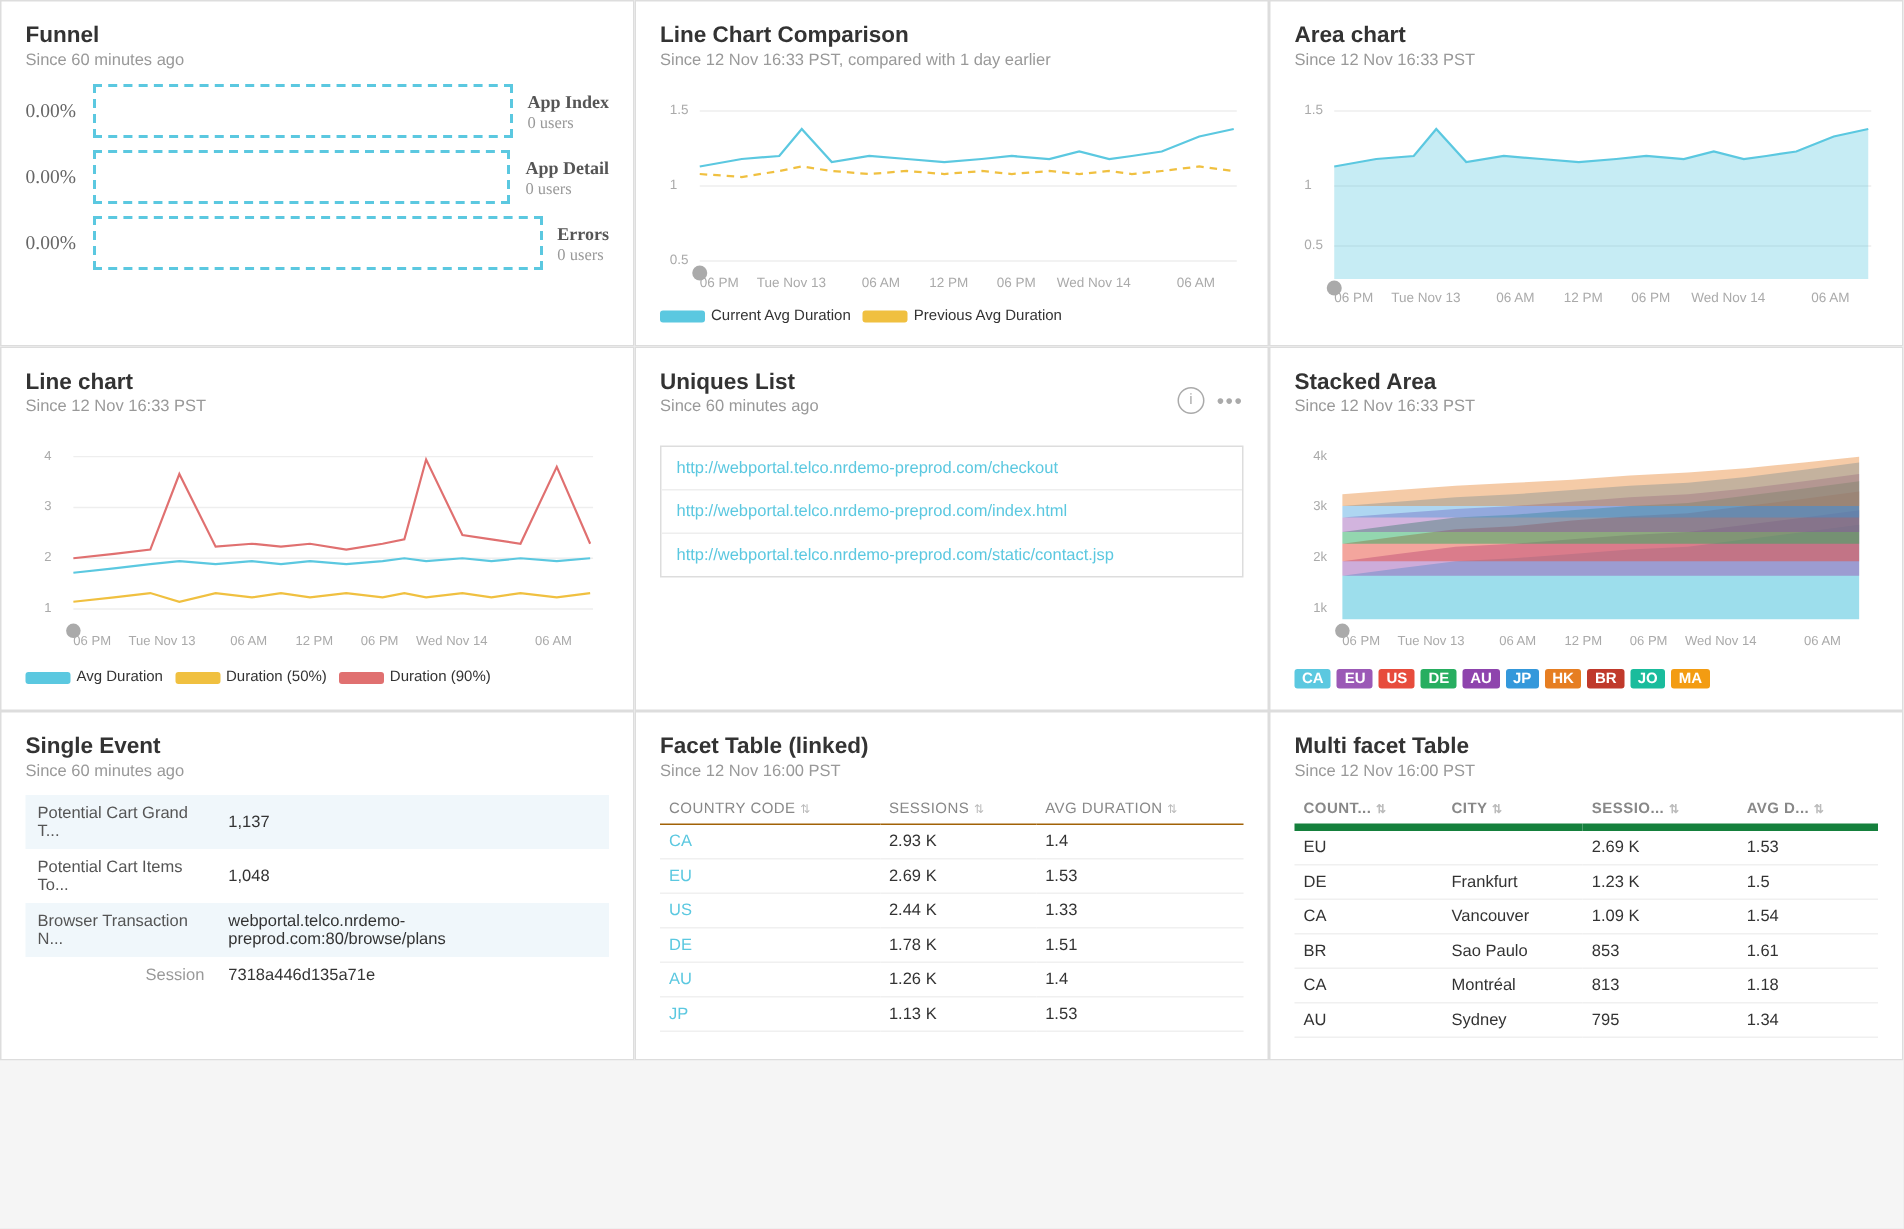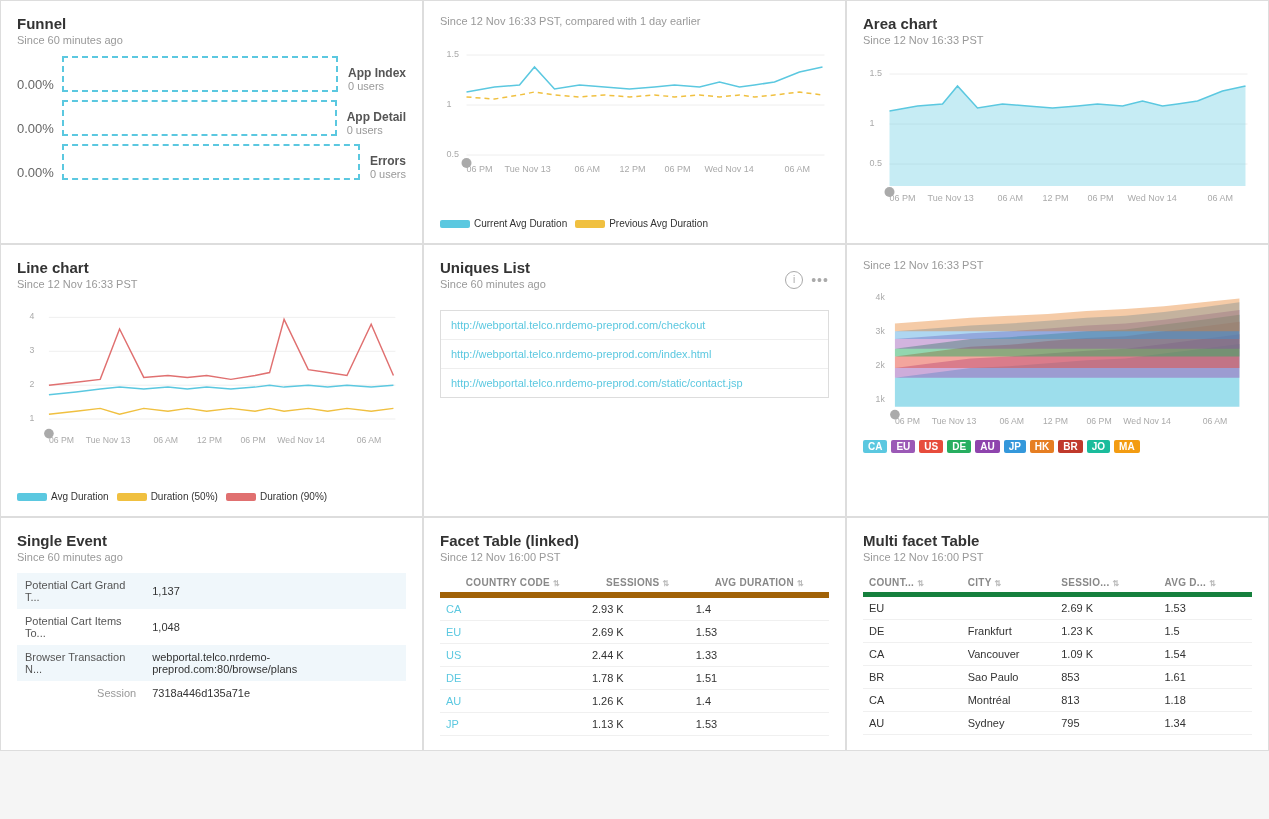--- a/index.html
+++ b/index.html
@@ -3,28 +3,28 @@
   <meta charset="utf-8">
   <style>
     * { box-sizing: border-box; margin: 0; padding: 0; }
     body { font-family: Arial, sans-serif; background: #f5f5f5; font-size: 12px; color: #333; }
     .dashboard { display: grid; grid-template-columns: repeat(3, 1fr); grid-template-rows: auto auto auto; gap: 0; background: #e8e8e8; }
     .card { background: #fff; border: 1px solid #ddd; padding: 14px 16px; position: relative; }
     .card-title { font-size: 15px; font-weight: bold; color: #333; margin-bottom: 2px; }
     .card-subtitle { font-size: 11px; color: #999; margin-bottom: 10px; }
 
     
-    .funnel-bar { display: flex; align-items: flex-end; margin-bottom: 8px; }
+    .funnel-bar { display: flex; align-items: center; margin-bottom: 8px; font-family: Liberation Serif, serif; }
     .funnel-pct { font-size: 13px; color: #666; width: 45px; }
     .funnel-rect { border: 2px dashed #5bc8e0; background: transparent; height: 36px; flex: 1; }
     .funnel-label { margin-left: 10px; font-size: 11px; color: #555; }
     .funnel-label strong { font-size: 12px; display: block; }
     .funnel-label span { color: #999; }
     .chart-legend { display: flex; gap: 8px; margin-top: 6px; flex-wrap: wrap; }
-    .legend-item { display: flex; align-items: center; gap: 4px; font-size: 10px; margin-top: 32px; }
+    .legend-item { display: flex; align-items: center; gap: 4px; font-size: 10px; }
     .legend-dot { width: 30px; height: 8px; border-radius: 2px; }
 
     
     
     .stacked-legend { display: flex; gap: 4px; margin-top: 6px; flex-wrap: wrap; }
     .stacked-badge { padding: 1px 5px; border-radius: 2px; font-size: 10px; color: #fff; font-weight: bold; }
 
     
     .uniques-header { display: flex; align-items: center; justify-content: space-between; }
     .uniques-info { display: flex; gap: 8px; }
@@ -35,21 +35,21 @@
 
     
     .event-table { width: 100%; border-collapse: collapse; }
     .event-table tr:nth-child(odd) { background: #f0f7fb; }
     .event-table td { padding: 6px 8px; font-size: 11px; }
     .event-table td:first-child { color: #555; }
     .event-table td:last-child { color: #333; font-weight: 500; }
 
     
     .facet-table { width: 100%; border-collapse: collapse; margin-top: 8px; }
-    .facet-table th { font-size: 10px; color: #888; font-weight: bold; text-align: center; padding: 4px 6px; border-bottom: 6px solid #a16207; text-transform: uppercase; letter-spacing: 0.3px; }
+    .facet-table th { font-size: 10px; color: #888; font-weight: normal; text-align: left; padding: 4px 6px; border-bottom: 1px solid #a16207; text-transform: uppercase; letter-spacing: 0.3px; }
     .facet-table td { padding: 5px 6px; font-size: 11px; border-bottom: 1px solid #f0f0f0; }
     .facet-table td.link { color: #5bc8e0; }
     .sort-icon { font-size: 8px; color: #bbb; }
 
     
     .mf-table { width: 100%; border-collapse: collapse; margin-top: 8px; }
     .mf-table th { font-size: 10px; color: #888; font-weight: bold; text-align: left; padding: 4px 6px; border-bottom: 5px solid #15803d; text-transform: uppercase; letter-spacing: 0.3px; }
     .mf-table td { padding: 5px 6px; font-size: 11px; border-bottom: 1px solid #f0f0f0; }
 
     svg { overflow: visible; }
@@ -86,20 +86,21 @@
         <div class="funnel-rect"></div>
         <div class="funnel-label">
           <strong>Errors</strong>
           <span>0 users</span>
         </div>
       </div>
     </div>
   </div>
 
   <div class="card">
+    <div class="card-title">Line Chart Comparison</div>
     <div class="card-subtitle">Since 12 Nov 16:33 PST, compared with 1 day earlier</div>
     <div class="chart-container">
       <svg width="100%" height="140" viewBox="0 0 380 140">
 
         <text x="2" y="20" class="axis-label">1.5</text>
         <text x="2" y="70" class="axis-label">1</text>
         <text x="2" y="120" class="axis-label">0.5</text>
 
         <line x1="22" y1="18" x2="380" y2="18" stroke="#eee" stroke-width="1"></line>
         <line x1="22" y1="68" x2="380" y2="68" stroke="#eee" stroke-width="1"></line>
@@ -216,20 +217,21 @@
       </div>
     </div>
     <div class="uniques-list-items">
       <div class="uniques-list-item">http://webportal.telco.nrdemo-preprod.com/checkout</div>
       <div class="uniques-list-item">http://webportal.telco.nrdemo-preprod.com/index.html</div>
       <div class="uniques-list-item">http://webportal.telco.nrdemo-preprod.com/static/contact.jsp</div>
     </div>
   </div>
 
   <div class="card">
+    <div class="card-title">Stacked Area</div>
     <div class="card-subtitle">Since 12 Nov 16:33 PST</div>
     <div class="chart-container">
       <svg width="100%" height="150" viewBox="0 0 380 155">
         <text x="2" y="20" class="axis-label">4k</text>
         <text x="2" y="55" class="axis-label">3k</text>
         <text x="2" y="90" class="axis-label">2k</text>
         <text x="2" y="125" class="axis-label">1k</text>
 
         <polygon fill="rgba(91,200,224,0.6)" points="22,100 60,95 100,90 140,88 180,85 220,82 260,80 300,75 340,70 378,65 378,130 22,130"></polygon>
         <polygon fill="rgba(155,89,182,0.5)" points="22,90 60,85 100,80 140,78 180,75 220,72 260,70 300,65 340,60 378,55 378,100 22,100"></polygon>

